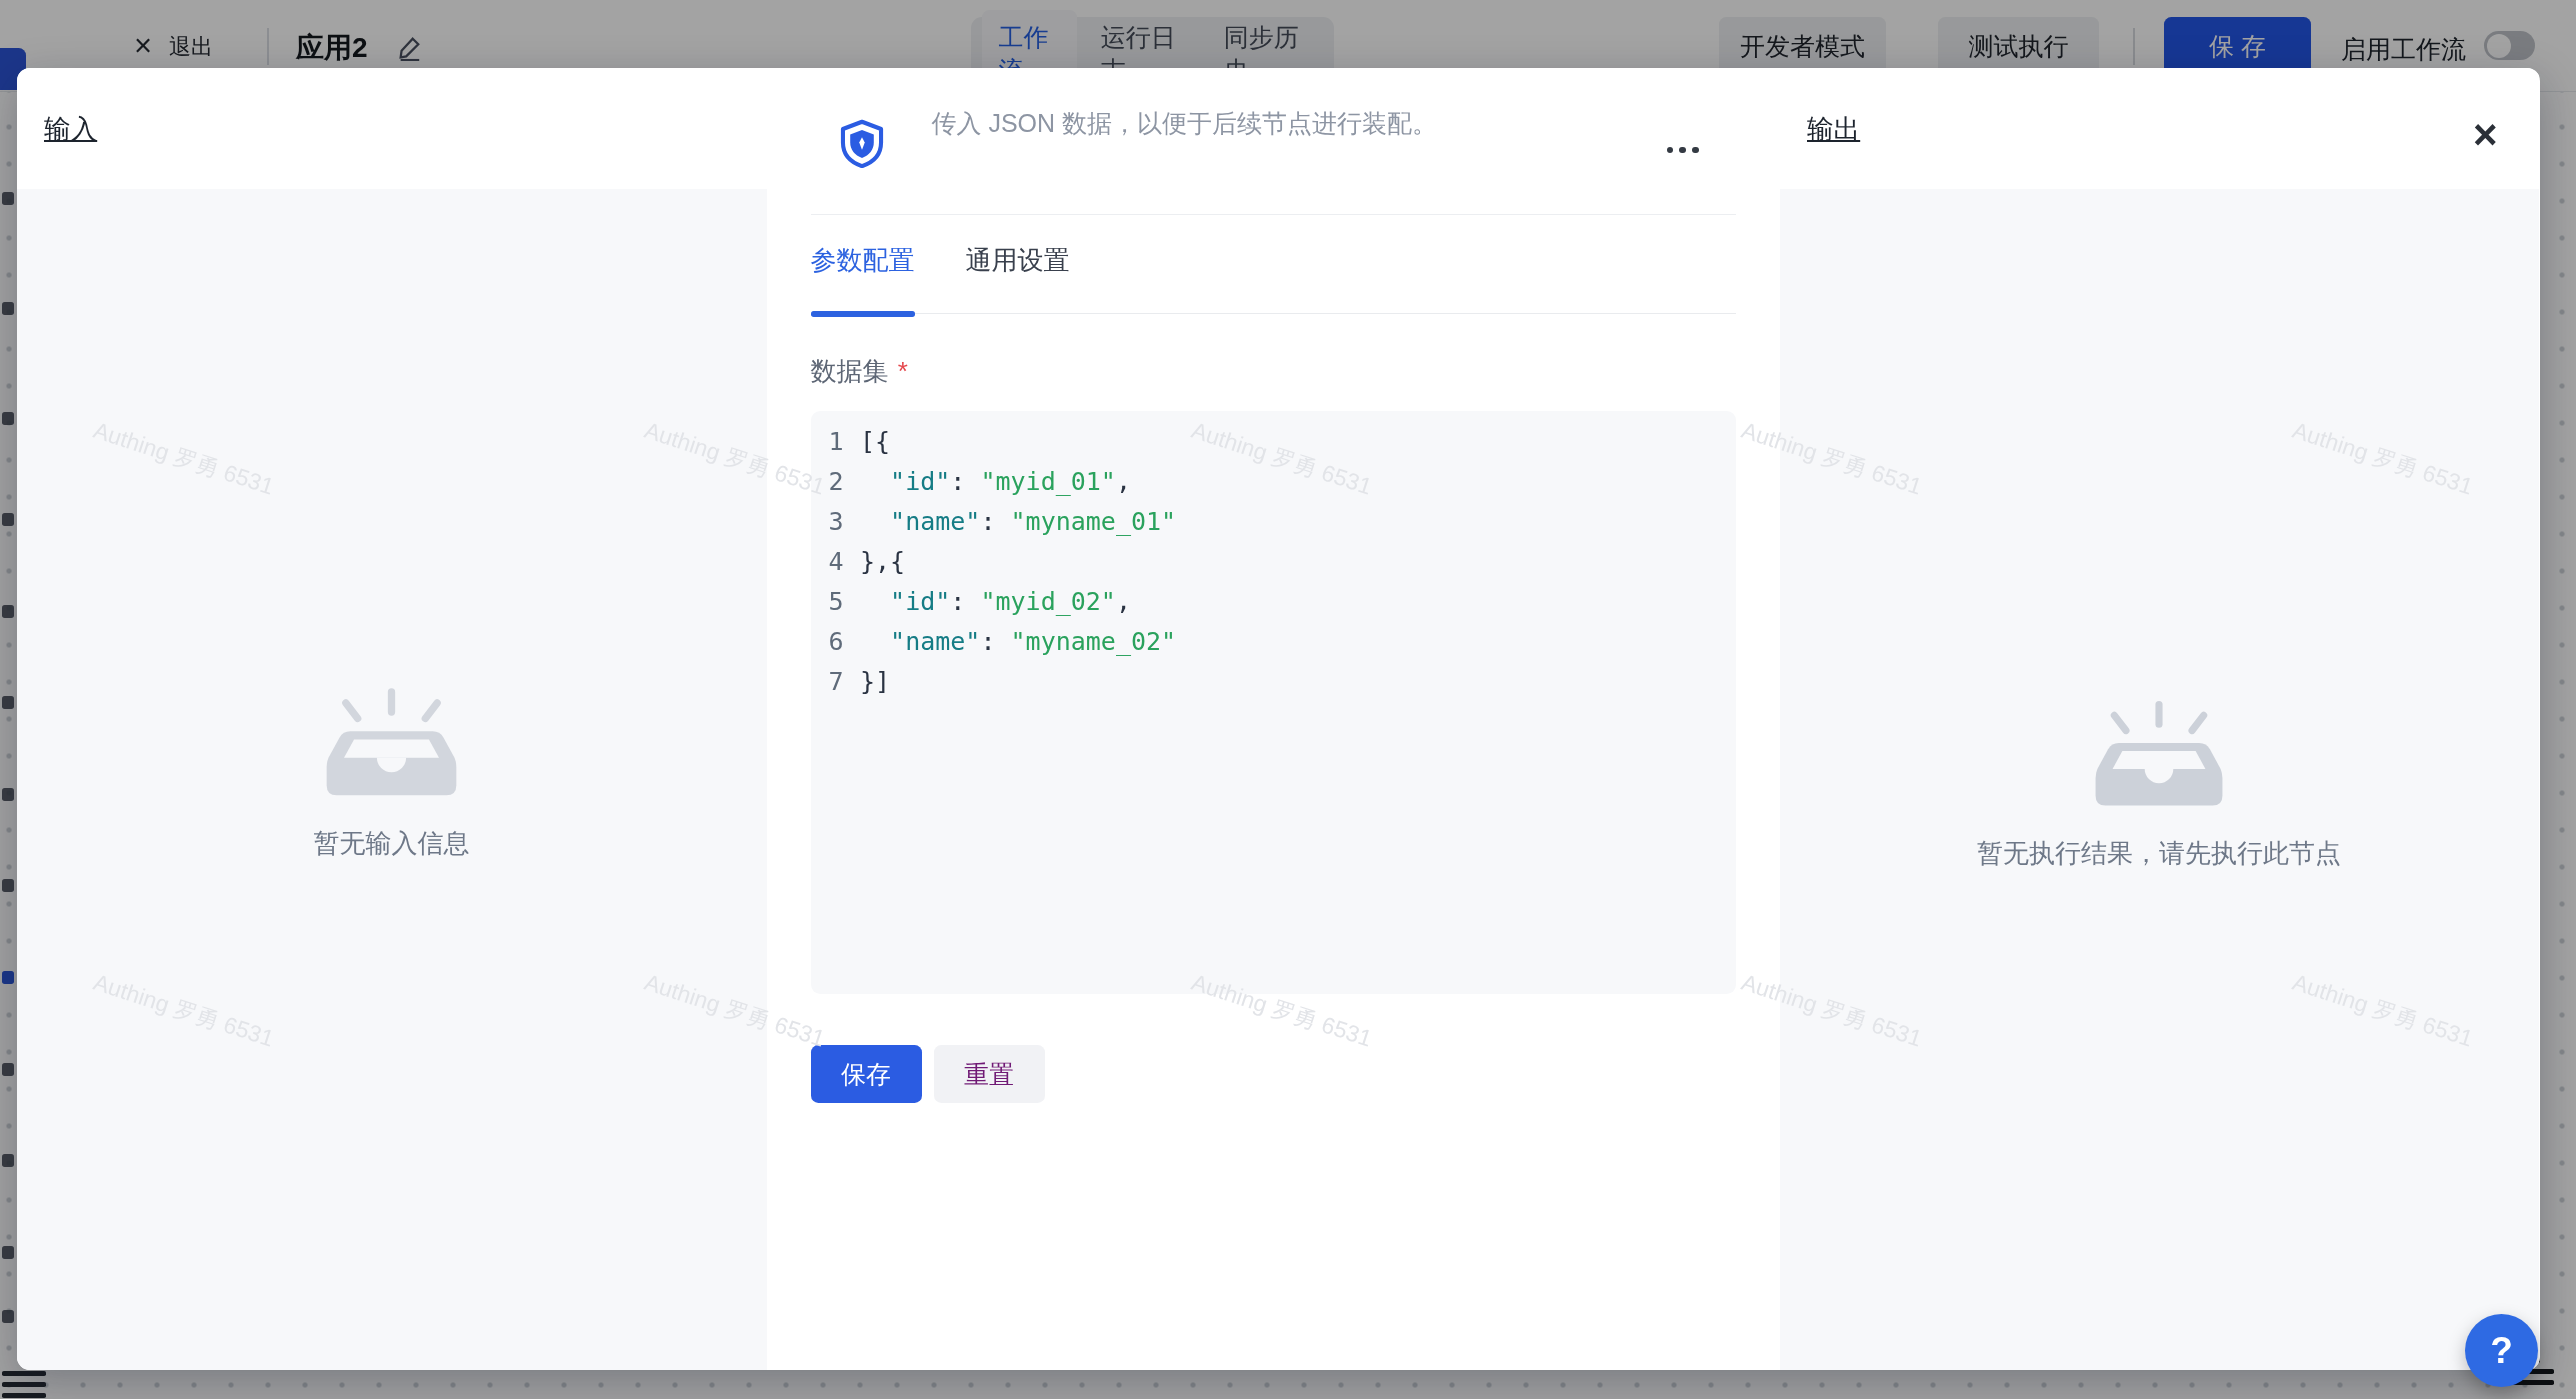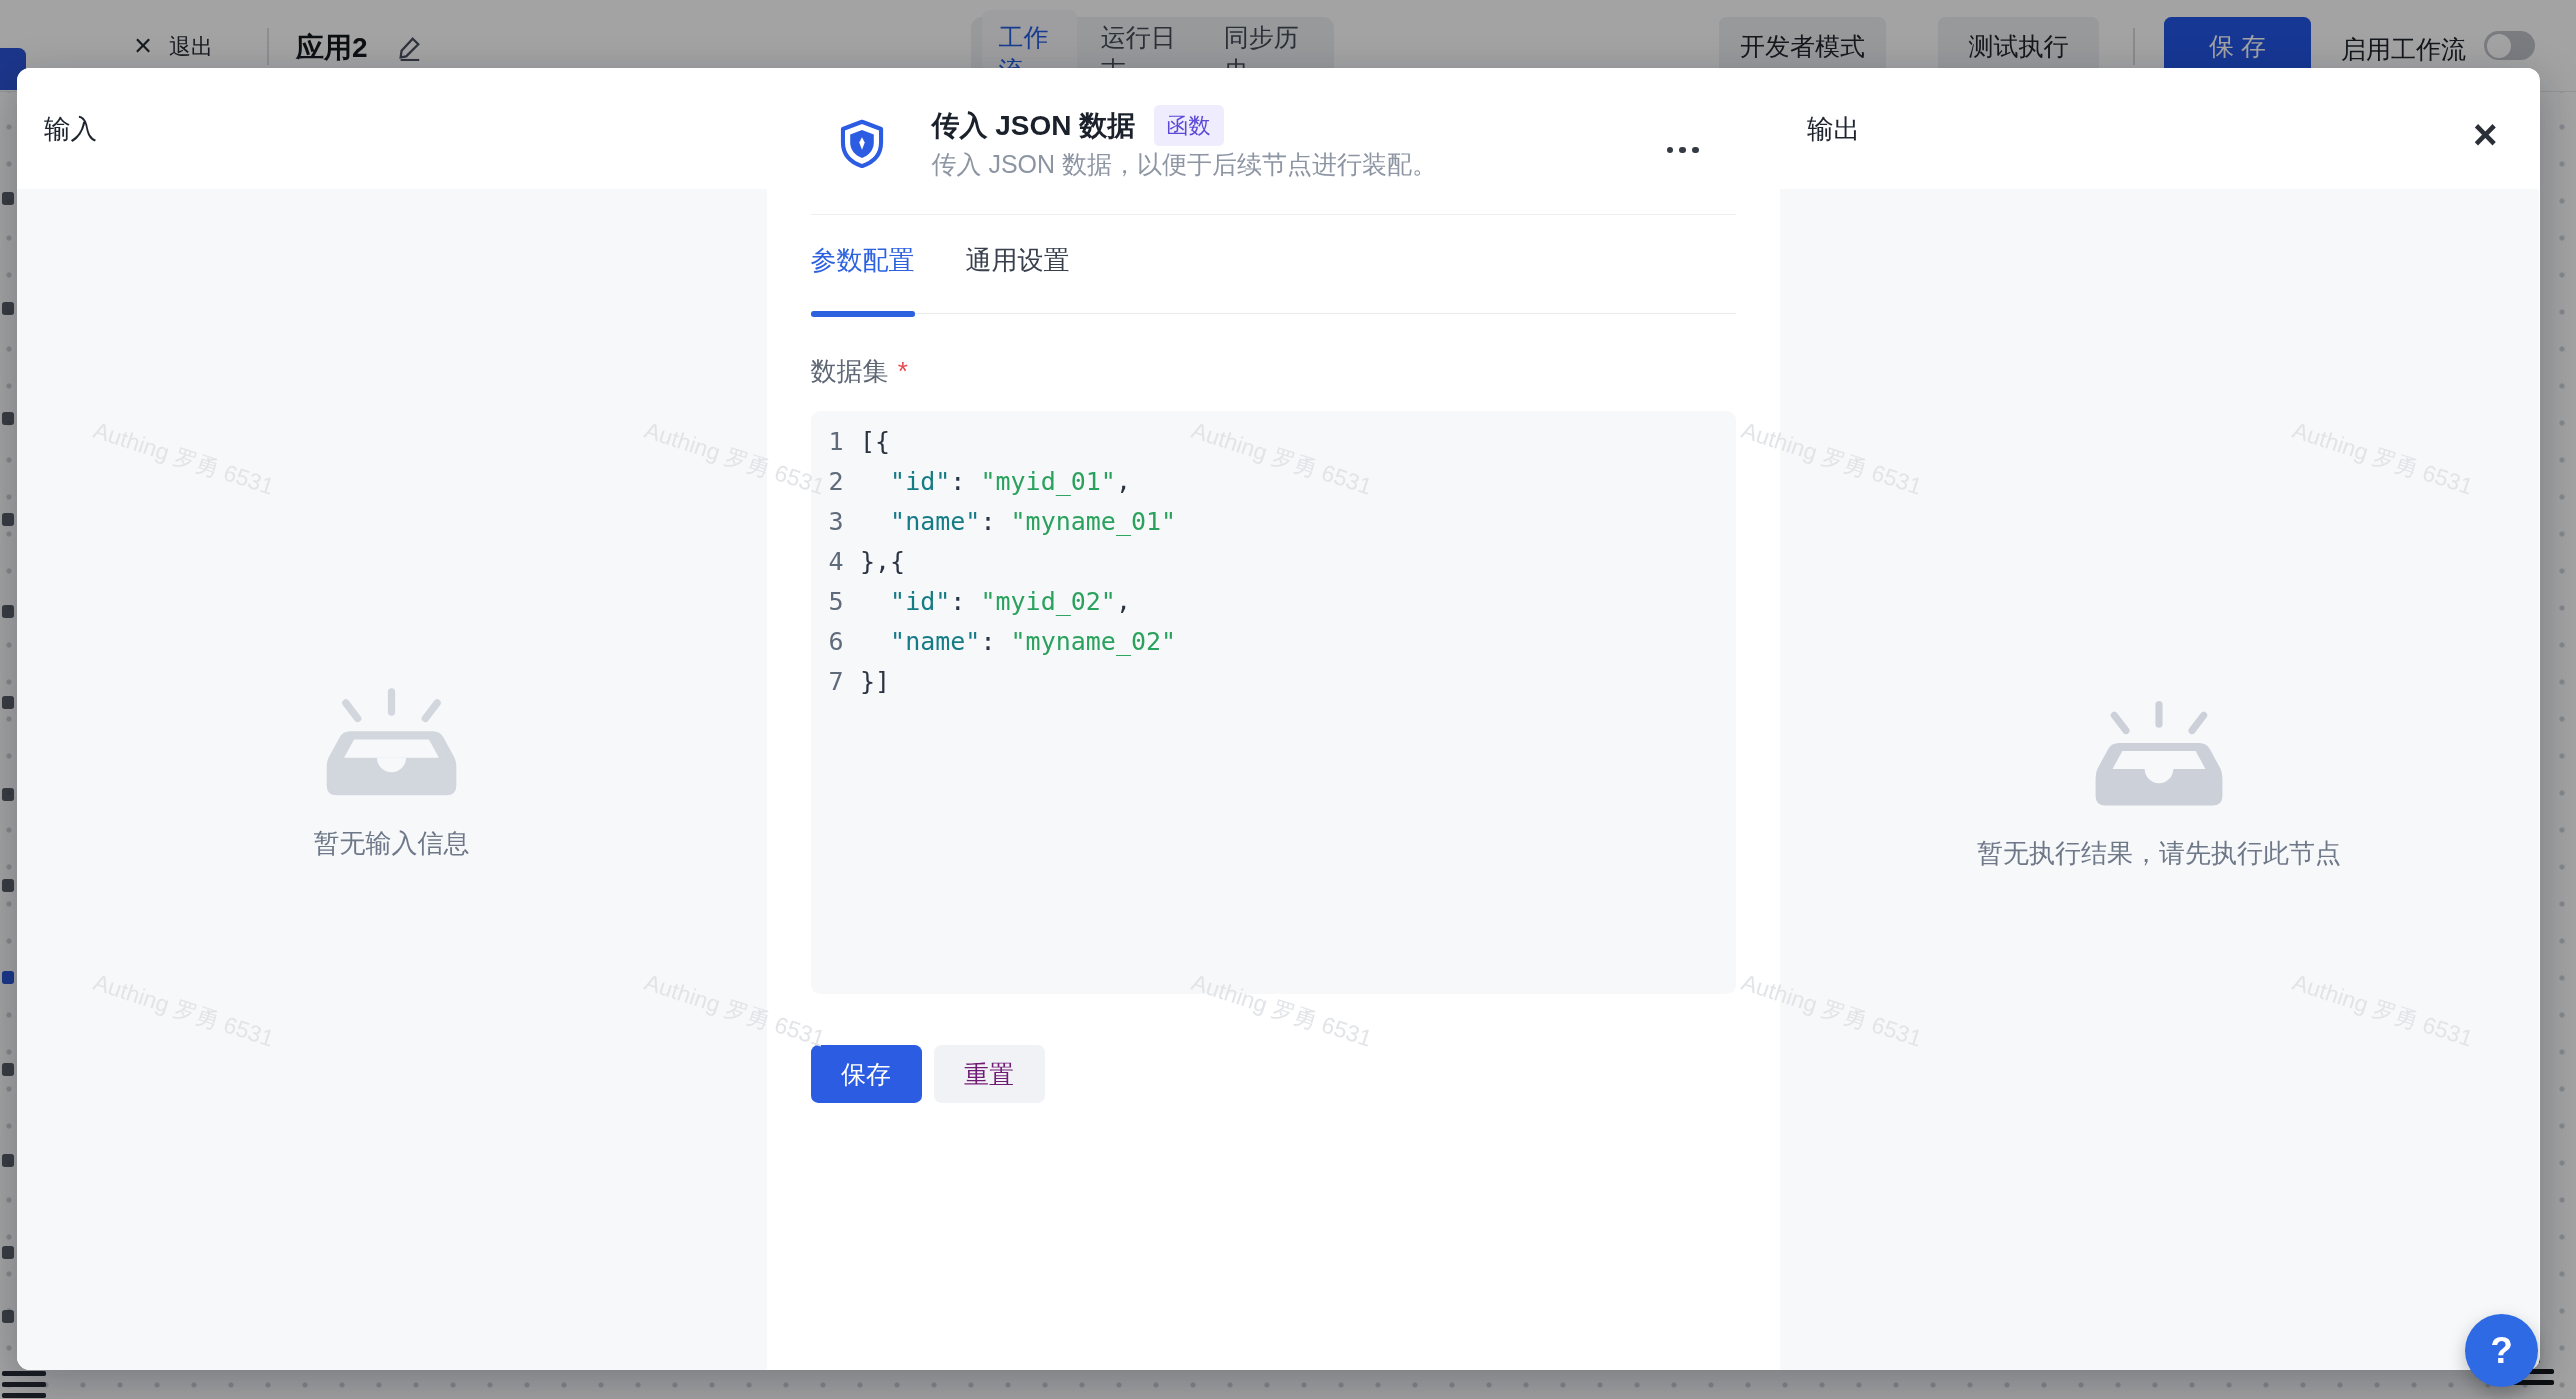--- a/index.html
+++ b/index.html
@@ -39,21 +39,21 @@
   .listicon i.short { width:27.5px; }
 
   .overlay { position:absolute; inset:0; background:rgba(0,0,0,0.36); }
 
   
   .modal { position:absolute; left:16.5px; top:68px; width:2523px; height:1302px; background:#fff; border-radius:13px; overflow:hidden; box-shadow:0 13px 44px rgba(15,23,42,.28); }
   .panel-left { position:absolute; left:0; top:0; width:750px; height:100%; }
   .panel-center { position:absolute; left:750px; top:0; width:1013px; height:100%; background:#fff; }
   .panel-right { position:absolute; left:1763px; top:0; width:759px; height:100%; }
   .panel-head { position:absolute; left:0; top:0; right:0; height:121px; background:#fff; display:flex; align-items:center; padding-left:27.5px; }
-  .panel-head .ptitle { font-size:26.6px; font-weight:500; color:#1d242e; }
+  .panel-head .ptitle { font-size:26.6px; font-weight:500; color:#1d242e;text-decoration:underline; }
   .panel-body { position:absolute; left:0; top:121px; right:0; bottom:0; background:#f7f8fa; }
   .empty { position:absolute; left:0; right:0; display:flex; flex-direction:column; align-items:center; }
   .empty .etext { margin-top:24px; font-size:26px; color:#6e7888; }
 
   
   .c-header { margin:0 44px; height:147px; border-bottom:1.8px solid #eceef1; position:relative; padding-top:37px; padding-left:121px; }
   .c-shield { position:absolute; left:27.5px; top:51px; }
   .c-titlerow { display:flex; align-items:center; gap:18.3px; }
   .c-title { font-size:28px; font-weight:600; color:#1b212b; }
   .c-badge { background:#efecfe; color:#5b49d6; font-size:22px; padding:5.5px 13px; border-radius:5.5px; }
@@ -174,24 +174,20 @@
 
     <div class="panel-center">
       <div class="c-header">
         <span class="c-shield">
           <svg width="48" height="49" viewBox="0 0 52 54">
             <path d="M26 3 L47 11 V26 C47 40 38 48 26 52 C14 48 5 40 5 26 V11 Z" fill="none" stroke="#2b5ce2" stroke-width="4.5" stroke-linejoin="round"></path>
             <path d="M26 12 L39 17 V26 C39 34 34 40 26 43 C18 40 13 34 13 26 V17 Z" fill="#2b5ce2"></path>
             <path d="M26 20 L29 26 L26 34 L23 26 Z" fill="#fff"></path>
           </svg>
         </span>
-        <div class="c-titlerow">
-          <span class="c-title">传入 JSON 数据</span>
-          <span class="c-badge">函数</span>
-        </div>
         <div class="c-desc">传入 JSON 数据，以便于后续节点进行装配。</div>
         <span class="c-more">
             <b></b>
             <b></b>
             <b></b>
           </span>
       </div>
 
       <div class="c-tabs">
         <span class="c-tab active">参数配置</span>

